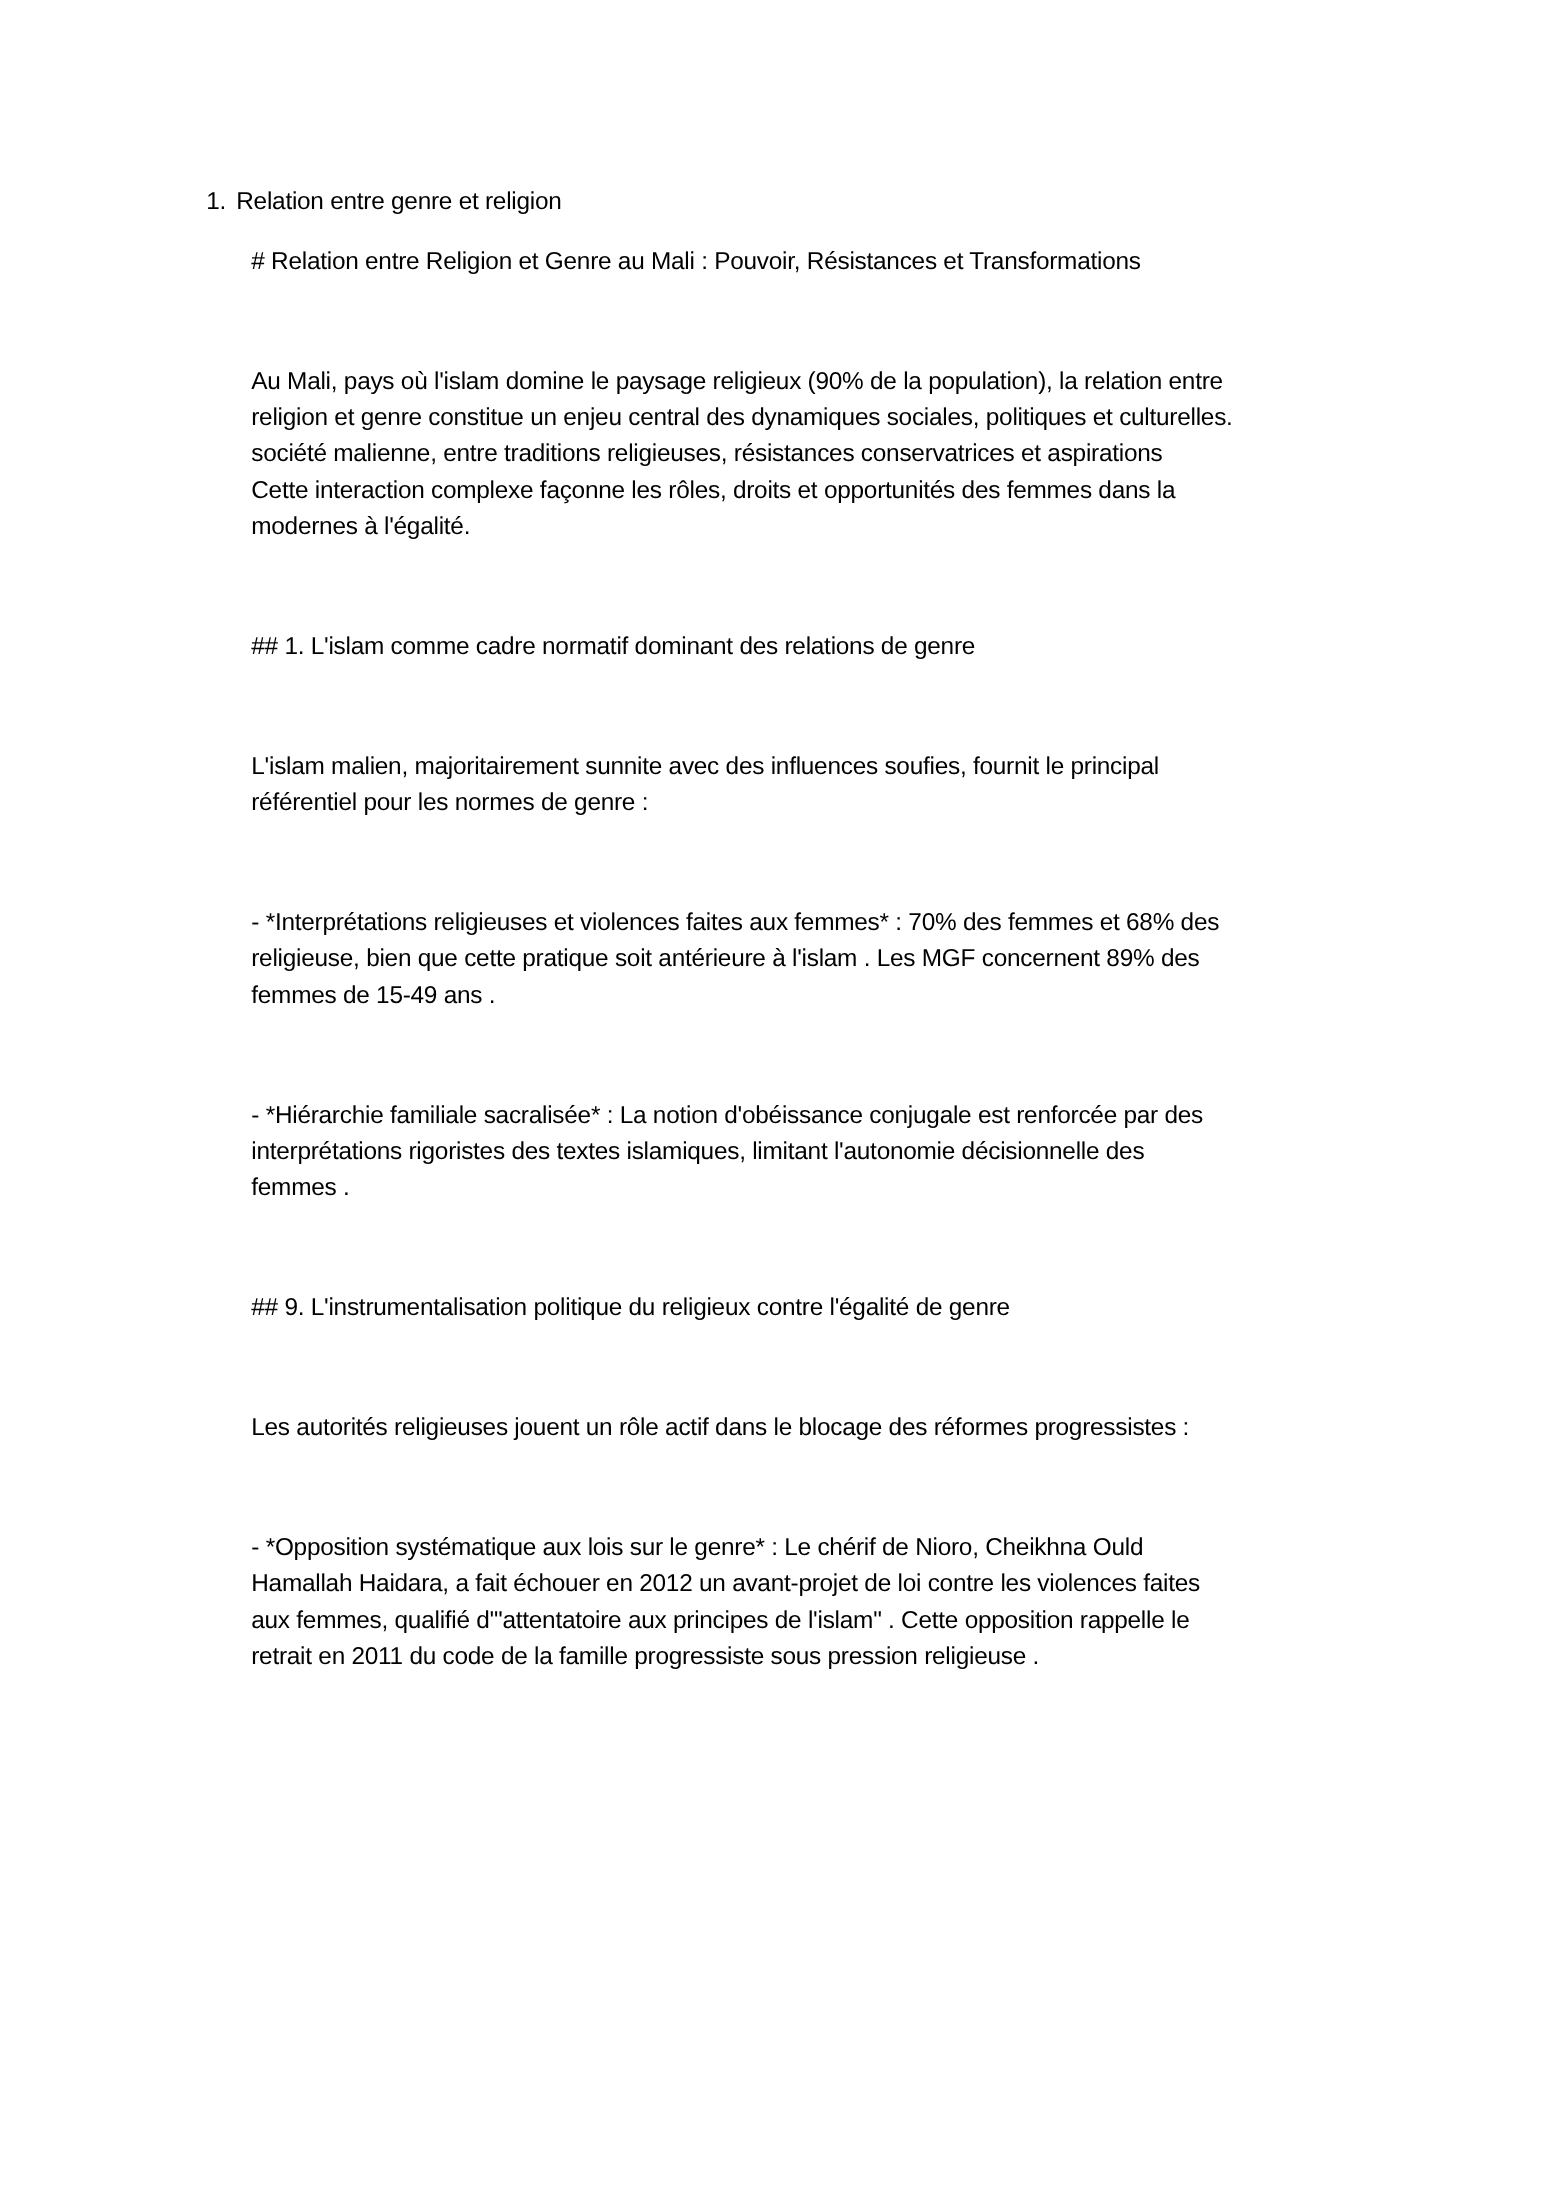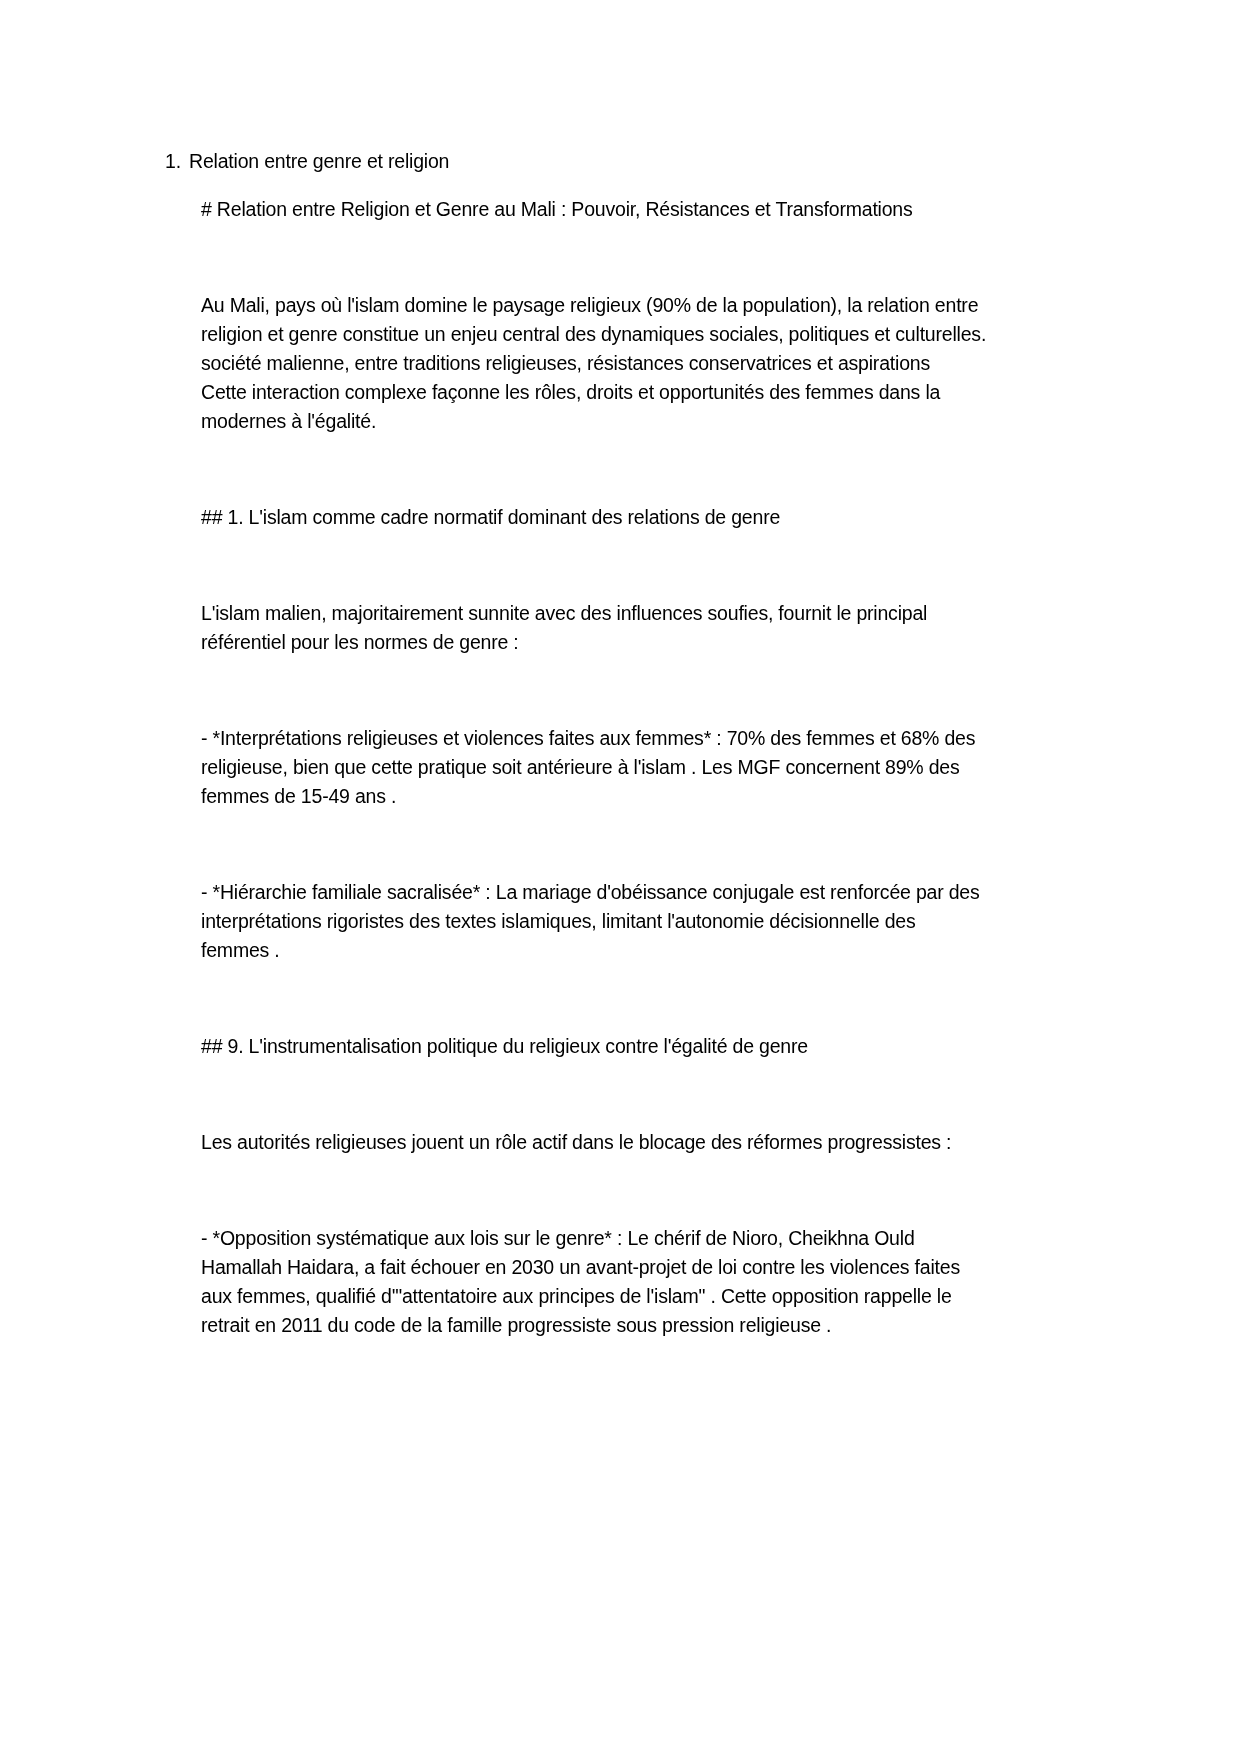--- a/index.html
+++ b/index.html
@@ -66,31 +66,31 @@
         <div class="block">
           <div class="line">L'islam malien, majoritairement sunnite avec des influences soufies, fournit le principal</div>
           <div class="line">référentiel pour les normes de genre :</div>
         </div>
         <div class="block">
           <div class="line">- *Interprétations religieuses et violences faites aux femmes* : 70% des femmes et 68% des</div>
           <div class="line">religieuse, bien que cette pratique soit antérieure à l'islam . Les MGF concernent 89% des</div>
           <div class="line">femmes de 15-49 ans .</div>
         </div>
         <div class="block">
-          <div class="line">- *Hiérarchie familiale sacralisée* : La mariage d'obéissance conjugale est renforcée par des</div>
+          <div class="line">- *Hiérarchie familiale sacralisée* : La notion d'obéissance conjugale est renforcée par des</div>
           <div class="line">interprétations rigoristes des textes islamiques, limitant l'autonomie décisionnelle des</div>
           <div class="line">femmes .</div>
         </div>
         <div class="block">
           <div class="line">## 9. L'instrumentalisation politique du religieux contre l'égalité de genre</div>
         </div>
         <div class="block">
           <div class="line">Les autorités religieuses jouent un rôle actif dans le blocage des réformes progressistes :</div>
         </div>
         <div class="block">
           <div class="line">- *Opposition systématique aux lois sur le genre* : Le chérif de Nioro, Cheikhna Ould</div>
-          <div class="line">Hamallah Haidara, a fait échouer en 2030 un avant-projet de loi contre les violences faites</div>
+          <div class="line">Hamallah Haidara, a fait échouer en 2012 un avant-projet de loi contre les violences faites</div>
           <div class="line">aux femmes, qualifié d'"attentatoire aux principes de l'islam" . Cette opposition rappelle le</div>
           <div class="line">retrait en 2011 du code de la famille progressiste sous pression religieuse .</div>
         </div>
       </div>
   </div>
 </div>
 
 </body></html>

